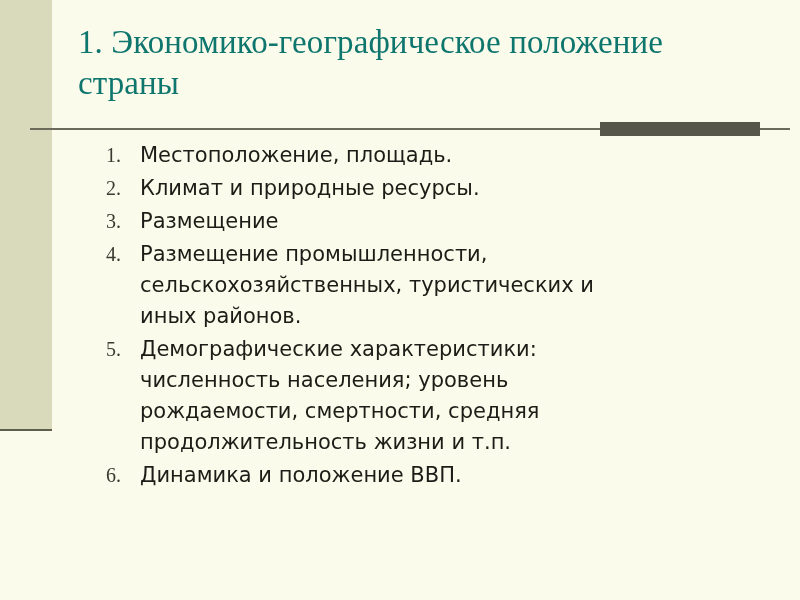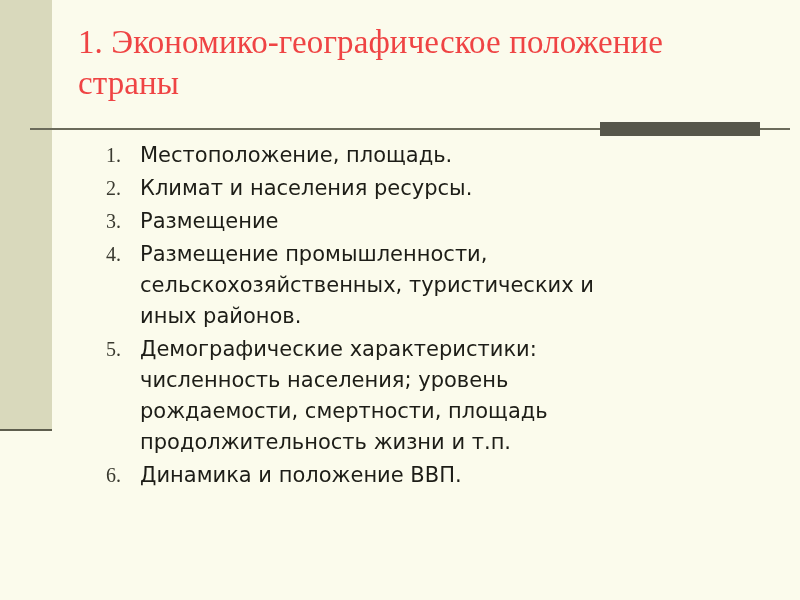--- a/index.html
+++ b/index.html
@@ -35,21 +35,21 @@
 
   
   .slide-title {
     position: absolute;
     left: 78px;
     top: 22px;
     width: 660px;
     font-family: "Liberation Serif", serif;
     font-size: 33px;
     line-height: 1.25;
-    color: #ef4444;
+    color: #0f766e;
     font-weight: normal;
     margin: 0;
     letter-spacing: 0.1px;
   }
 
   
   .title-rule {
     position: absolute;
     left: 30px;
     top: 128px;
@@ -112,36 +112,36 @@
 <div class="title-rule"></div>
 <div class="title-rule-block"></div>
 
 <ul class="body-list">
   <li class="list-item">
     <span class="item-number">1.</span>
     <span class="item-text">Местоположение, площадь.</span>
   </li>
   <li class="list-item">
     <span class="item-number">2.</span>
-    <span class="item-text">Климат и населения ресурсы.</span>
+    <span class="item-text">Климат и природные ресурсы.</span>
   </li>
   <li class="list-item">
     <span class="item-number">3.</span>
     <span class="item-text">Размещение</span>
   </li>
   <li class="list-item">
     <span class="item-number">4.</span>
     <span class="item-text">Размещение промышленности,
 сельскохозяйственных,   туристических и
 иных районов.</span>
   </li>
   <li class="list-item">
     <span class="item-number">5.</span>
     <span class="item-text">Демографические характеристики:
 численность населения; уровень
-рождаемости, смертности, площадь
+рождаемости, смертности, средняя
 продолжительность жизни и т.п.</span>
   </li>
   <li class="list-item">
     <span class="item-number">6.</span>
     <span class="item-text">Динамика и положение ВВП.</span>
   </li>
 </ul>
 
 </body></html>

